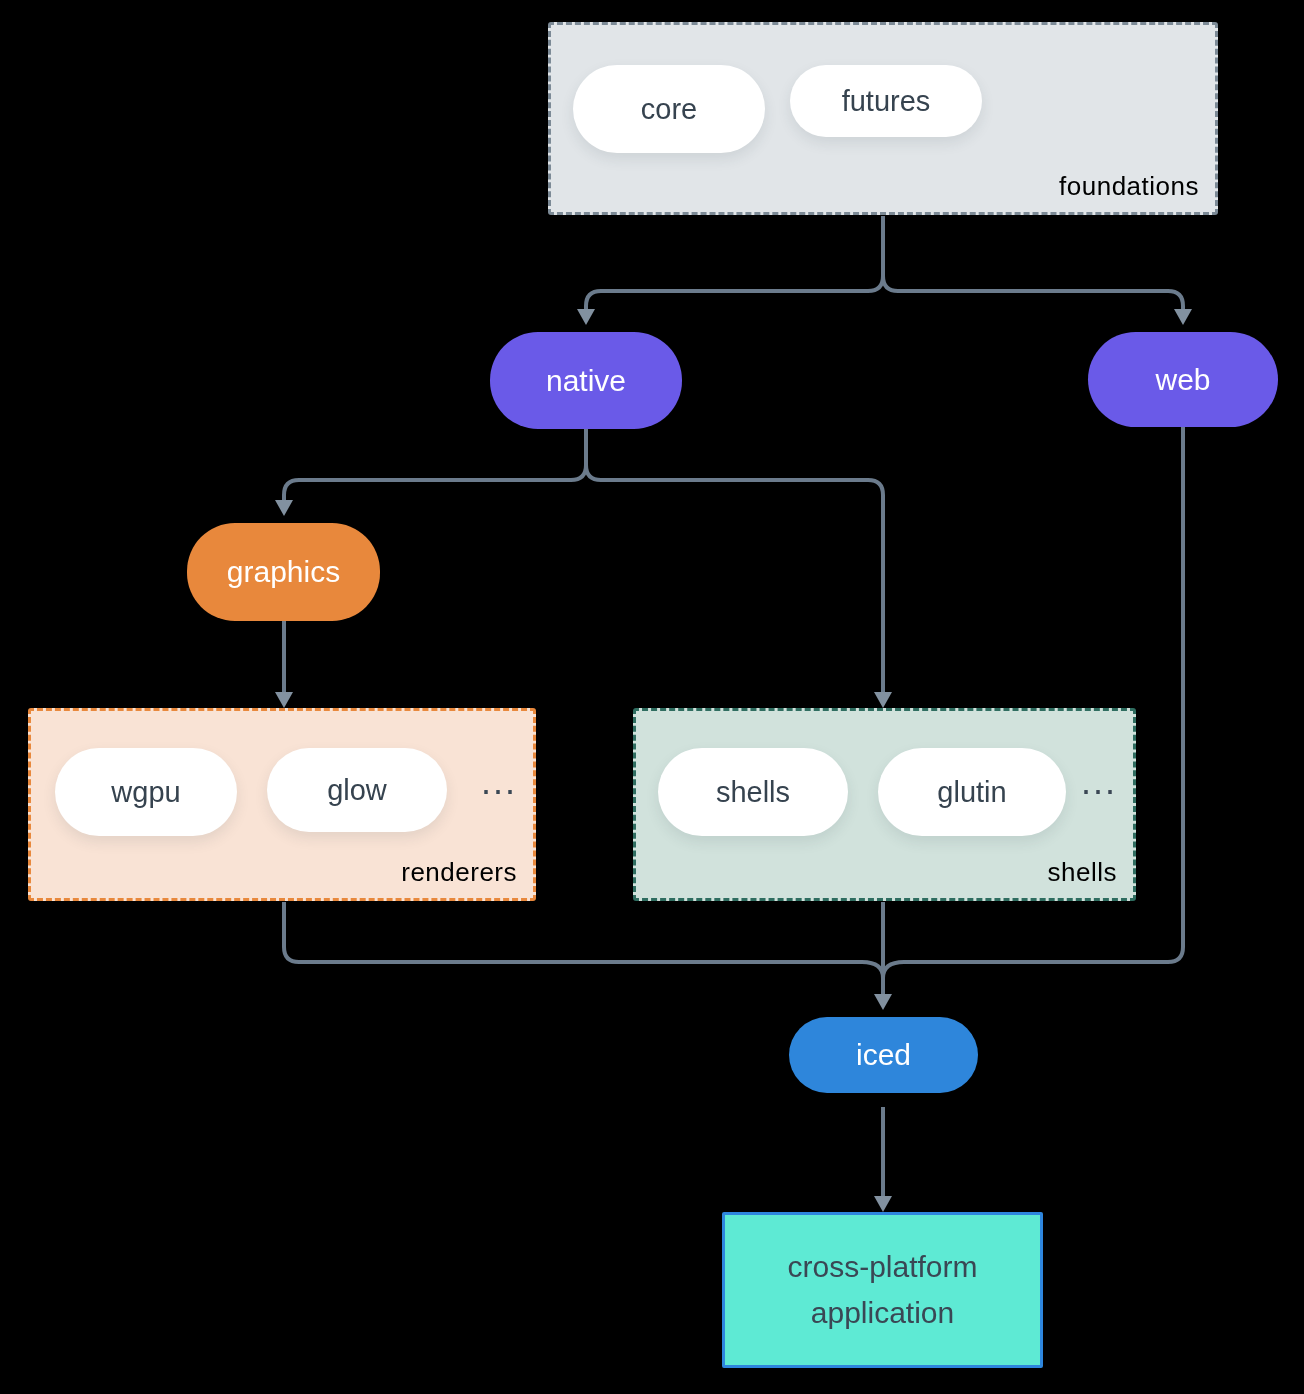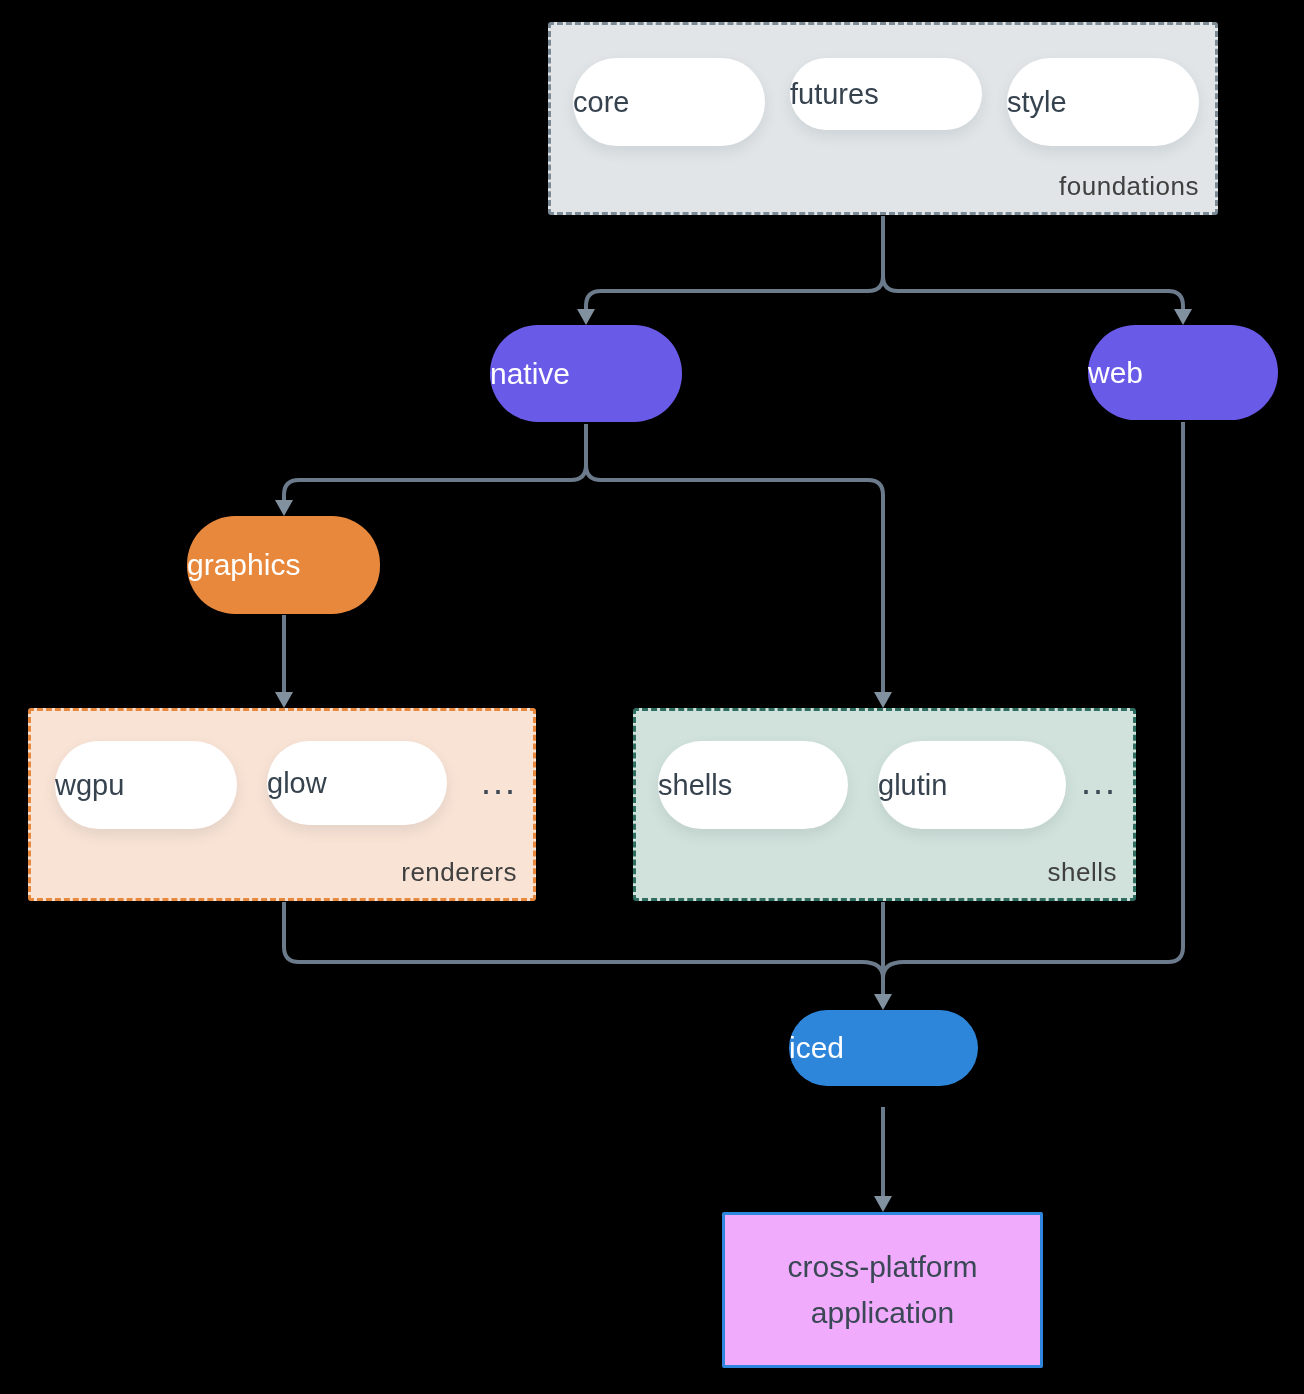--- a/index.html
+++ b/index.html
@@ -6,37 +6,38 @@
   .canvas{
     position:relative;width:1304px;height:1394px;background:#000;overflow:hidden;
     font-family:"Liberation Sans","DejaVu Sans",sans-serif;
   }
   .wires{position:absolute;left:0;top:0;width:1304px;height:1394px;}
   .groupbox{position:absolute;border-radius:3px;box-sizing:border-box;}
   .groupbox.foundations{left:548px;top:22px;width:670px;height:193px;background:#E1E5E8;border:3px dashed #7C8A96;}
   .groupbox.renderers{left:28px;top:708px;width:508px;height:193px;background:#F9E3D5;border:3px dashed #E8883C;}
   .groupbox.shells{left:633px;top:708px;width:503px;height:193px;background:#D1E2DC;border:3px dashed #2F6D60;}
   .grouplabel{
-    position:absolute;right:16px;bottom:10px;font-size:26px;color:#404040;letter-spacing:.5px;
+    position:absolute;right:16px;bottom:10px;font-size:26px;color:#000000;letter-spacing:.5px;
   }
   .pill{
-    position:absolute;display:flex;align-items:center;
+    position:absolute;display:flex;align-items:center;justify-content:center;
     background:#fff;border-radius:48px;color:#36434F;font-size:29px;
     box-shadow:0 6px 14px rgba(40,55,70,0.10);
+    margin-top:7px;
   }
   .pill.colored{color:#fff;box-shadow:none;font-size:30px;}
   .pill.purple{background:#6A5AE8;}
   .pill.orange{background:#E8883C;}
   .pill.blue{background:#2E86DB;}
   .ellipsis{
     position:absolute;right:16px;top:50px;font-size:36px;color:#3A4754;letter-spacing:2px;
   }
   .appbox{
     position:absolute;left:722px;top:1212px;width:321px;height:156px;box-sizing:border-box;
-    background:#f0abfc;border:3px solid #2E86DE;border-radius:2px;
+    background:#5eead4;border:3px solid #2E86DE;border-radius:2px;
     display:flex;align-items:center;justify-content:center;text-align:center;
     color:#3A4754;font-size:30px;line-height:1.55;padding:0 14px;
   }
 </style>
 </head>
 <body>
 
 <div class="canvas">
 
   <svg class="wires" width="1304" height="1394" viewBox="0 0 1304 1394" xmlns="http://www.w3.org/2000/svg">
@@ -59,23 +60,20 @@
       <path d="M883,1107 L883,1196" marker-end="url(#arrow)"></path>
     </g>
   </svg>
 
   <div class="groupbox foundations">
     <div class="pill" style="left:22px;top:33px;width:192px;height:88px;">
       <span>core</span>
     </div>
     <div class="pill" style="left:239px;top:33px;width:192px;height:72px;">
       <span>futures</span>
-    </div>
-    <div class="pill" style="left:456px;top:33px;width:192px;height:88px;">
-      <span>style</span>
     </div>
     <div class="grouplabel">foundations</div>
   </div>
 
   <div class="pill colored purple" style="left:490px;top:325px;width:192px;height:97px;">
     <span>native</span>
   </div>
   <div class="pill colored purple" style="left:1088px;top:325px;width:190px;height:95px;">
     <span>web</span>
   </div>

